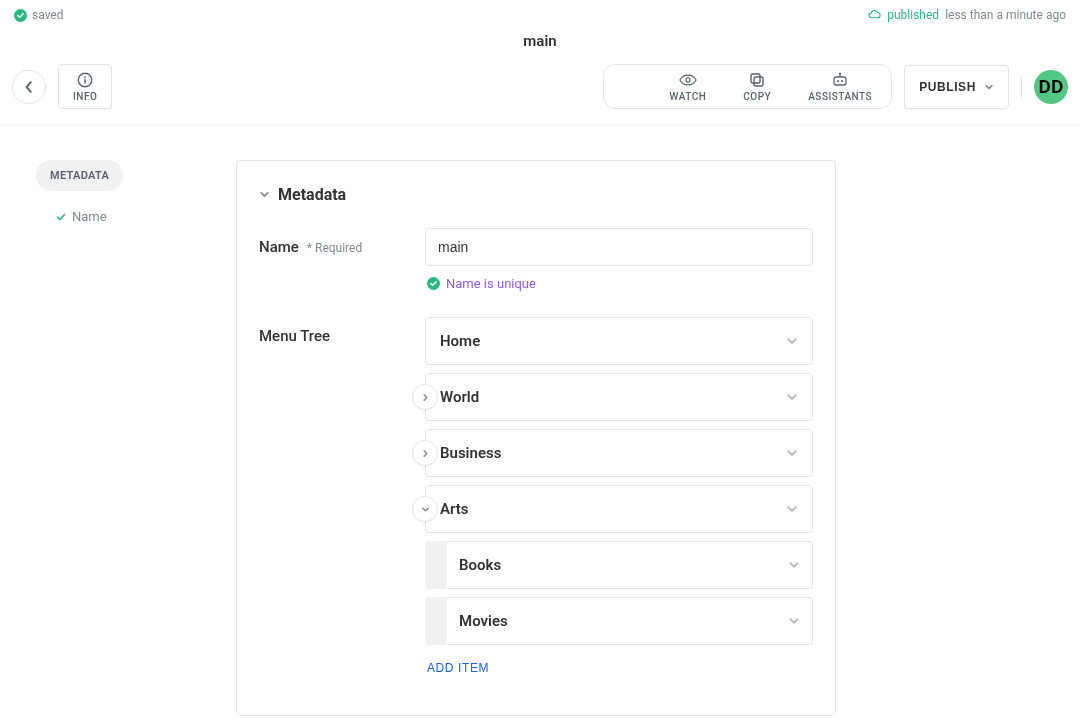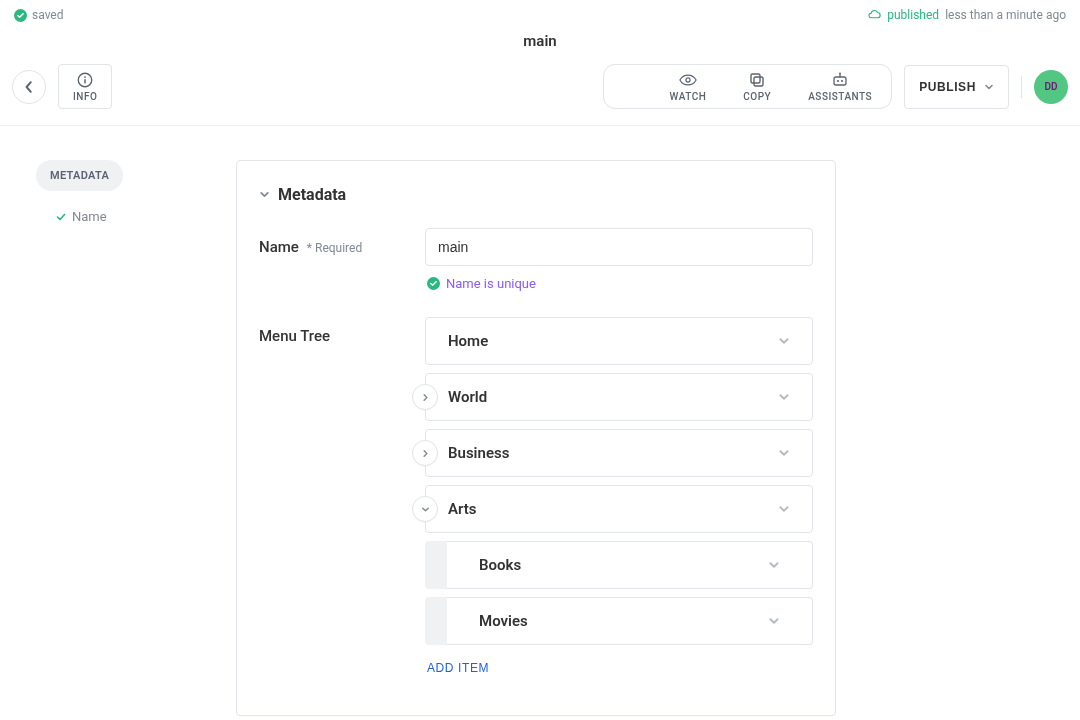--- a/index.html
+++ b/index.html
@@ -58,22 +58,22 @@
     .action-group .icon-col { border-right: 1px solid transparent; padding: 6px 18px; }
     .publish-btn {
       display: flex; align-items: center; gap: 8px;
       border: 1px solid #e1e4e8; border-radius: 4px;
       padding: 14px 14px; font-size: 12px; font-weight: 600;
       letter-spacing: 0.6px; color: #333; cursor: pointer; background:#fff;
     }
     .chevdown { width: 10px; height: 10px; color: #818a94; }
     .avatar {
       width: 34px; height: 34px; border-radius: 50%; background: #52c784;
-      color: #701a75; display: flex; align-items: center; justify-content: center;
-      font-size: 10px; font-weight: 600;
+      color: #000000; display: flex; align-items: center; justify-content: center;
+      font-size: 19px; font-weight: 600;
     }
     .divider { width: 1px; height: 22px; background: #e1e4e8; }
 
     
     .main { display: flex; padding: 34px 0 0 36px; }
     .sidebar { width: 200px; }
     .chip {
       display: inline-block; background: #f0f1f3; color: #5a6470;
       font-size: 11px; font-weight: 600; letter-spacing: 0.3px;
       padding: 9px 14px; border-radius: 16px;
@@ -101,36 +101,36 @@
       padding: 10px 12px; font-size: 14px; color: #333; outline: none;
     }
     .hint { display: flex; align-items: center; gap: 6px; padding: 10px 0 0 2px; font-size: 13px; color: #8b5cf6; }
 
     .tree { margin-top: 26px; }
     .tree-list { display: flex; flex-direction: column; gap: 8px; }
     .tree-item { position: relative; }
     .tree-card {
       border: 1px solid #e1e4e8; border-radius: 4px; background: #fff;
       display: flex; align-items: center; justify-content: space-between;
-      padding: 14px 22px; cursor: pointer;
+      padding: 14px 14px; cursor: pointer;
     }
     .tree-card span { font-size: 15px; font-weight: 600; color: #333; }
     .tree-card .chevdown { color: #b5bcc4; width: 12px; height: 12px; }
     .expand-toggle {
       position: absolute; left: -13px; top: 50%; transform: translateY(-50%);
       width: 26px; height: 26px; border-radius: 50%; background: #fff;
       border: 1px solid #e1e4e8; display: flex; align-items: center; justify-content: center; cursor: pointer;
       box-shadow: 0 1px 1px rgba(0,0,0,0.03);
     }
     .expand-toggle svg { width: 9px; height: 9px; color: #818a94; }
     .child-block { display: flex; }
     .child-gutter { width: 22px; background: #f0f1f3; border-radius: 4px 0 0 4px; }
     .child-card { flex: 1; border: 1px solid #e1e4e8; border-left: none; border-radius: 0 4px 4px 0;
       display: flex; align-items: center; justify-content: space-between;
-      padding: 14px 32px; cursor: pointer; background:#fff;
+      padding: 14px 12px; cursor: pointer; background:#fff;
     }
     .child-card span { font-size: 15px; font-weight: 600; color: #333; }
     .child-card .chevdown { color: #b5bcc4; width: 12px; height: 12px; }
 
     .add-item { color: #1f62e0; font-size: 12px; font-weight: 400; letter-spacing: 0.6px; padding: 16px 0 0 2px; cursor: pointer; background:none; border:none; }
   </style>
 </head>
 <body>
 
 <div class="status-bar">

